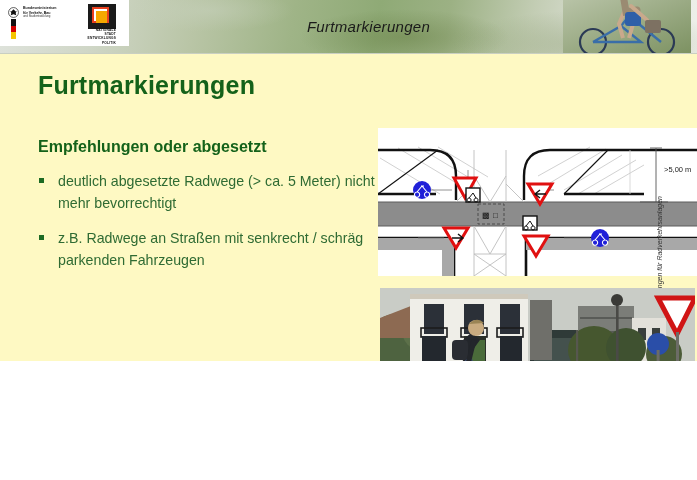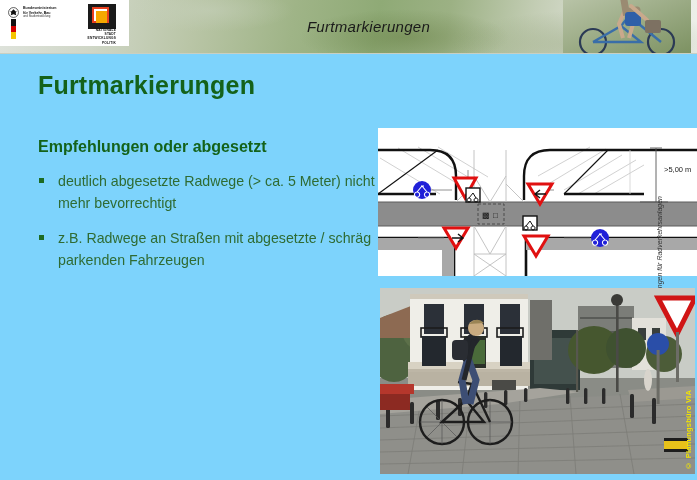--- a/index.html
+++ b/index.html
@@ -7,22 +7,22 @@
     margin: 0;
     padding: 0;
     background: #ffffff;
   }
   body {
     font-family: "Liberation Sans", sans-serif;
   }
   .slide {
     position: relative;
     width: 697px;
-    height: 480px;
-    background: #7dd3fc;
+    height: 361px;
+    background: #fef9c3;
     overflow: hidden;
   }
 
   
   .header-banner {
     position: absolute;
     left: 0; top: 0;
     width: 697px; height: 53px;
     overflow: hidden;
     background: linear-gradient(100deg,
@@ -284,21 +284,21 @@
   <div class="slide-title">Furtmarkierungen</div>
   <div class="sub-title">Empfehlungen oder abgesetzt</div>
 
   <ul class="bullets">
     <li class="bullet">
       <span class="marker"></span>
       <span>deutlich abgesetzte Radwege (&gt; ca. 5 Meter) nicht mehr bevorrechtigt</span>
     </li>
     <li class="bullet">
       <span class="marker"></span>
-      <span>z.B. Radwege an Straßen mit abgesetzte / schräg parkenden Fahrzeugen</span>
+      <span>z.B. Radwege an Straßen mit senkrecht / schräg parkenden Fahrzeugen</span>
     </li>
   </ul>
 
   <div class="diagram">
     <svg viewBox="0 0 319 148" width="319" height="148">
       <rect x="0" y="0" width="319" height="148" fill="#ffffff"></rect>
 
       <g stroke="#bdbdbd" stroke-width="0.7">
         <line x1="2" y1="30" x2="62" y2="66"></line>
         <line x1="20" y1="20" x2="80" y2="56"></line>

